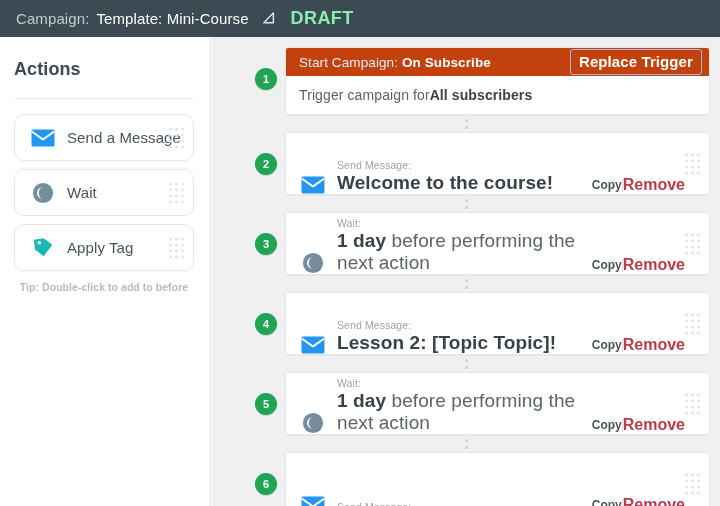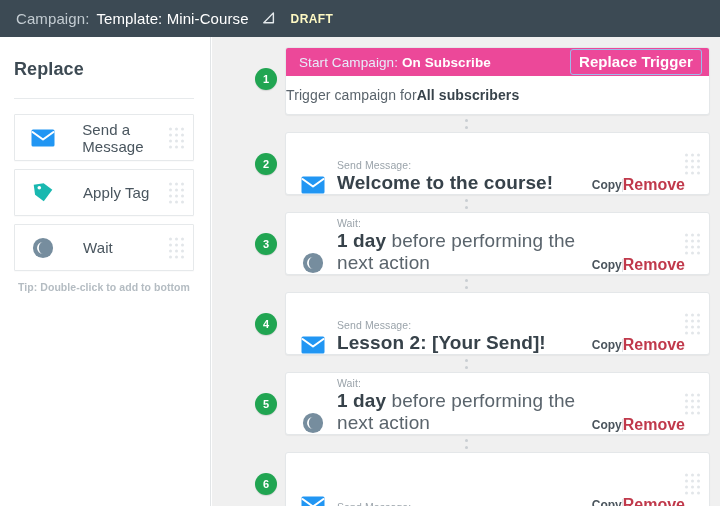--- a/index.html
+++ b/index.html
@@ -23,21 +23,21 @@
   .topbar-label {
     color: #c3ccd2; font-size: 15px; letter-spacing: .1px;
   }
   .topbar-title {
     color: #ffffff; font-size: 15px; font-weight: normal; letter-spacing: .1px;
   }
   .pencil-icon {
     width: 15px; height: 15px; display: block; margin: 0 4px 0 5px;
   }
   .topbar-status {
-    color: #fef9c3; font-size: 12px; font-weight: bold; letter-spacing: .4px;
+    color: #86efac; font-size: 18px; font-weight: bold; letter-spacing: .4px;
     margin-left: 4px;
   }
 
   
   .sidebar {
     position: absolute; top: 37px; left: 0;
     width: 211px; height: 469px;
     background: #ffffff;
     border-right: 1px solid #e2e5e7;
     padding: 22px 0 0 0;
@@ -48,26 +48,25 @@
   }
   .sidebar-rule {
     margin: 18px 16px 0 14px;
     height: 1px; background: #e7eaec;
   }
   .action-list { padding: 15px 16px 0 14px; }
   .action-card {
     position: relative;
     height: 47px;
     border: 1px solid #e6e9eb;
-    border-radius: 1px;
+    border-radius: 10px;
     background: #fff;
     display: flex; align-items: center;
     margin-bottom: 8px;
     box-shadow: 0 1px 1px rgba(0,0,0,0.02);
-    gap: 16px;
   }
   .action-icon {
     width: 30px; margin-left: 13px;
     display: flex; align-items: center; justify-content: center;
   }
   .action-label {
     font-size: 15px; color: #49555e; margin-left: 9px; letter-spacing: .1px;
   }
   .grip {
     position: absolute; right: 9px; top: 50%;
@@ -113,21 +112,21 @@
   .card {
     background: #ffffff;
     border: 1px solid #e4e7e9;
     border-radius: 3px;
     box-shadow: 0 1px 1px rgba(0,0,0,0.04);
     position: relative;
   }
 
   
   .trigger-head {
-    background: #ec4899;
+    background: #c2410c;
     height: 28px;
     display: flex; align-items: center; justify-content: space-between;
     padding: 0 7px 0 13px;
     border-radius: 2px 2px 0 0;
   }
   .trigger-head-text { font-size: 13.5px; color: #e7eefb; letter-spacing: .1px; }
   .trigger-head-text b { color: #ffffff; font-weight: bold; }
   .replace-btn {
     border: 1px solid #9dbaea;
     border-radius: 3px;
@@ -135,20 +134,21 @@
     font-size: 15px; font-weight: bold;
     padding: 3px 8px 4px;
     background: transparent;
     font-family: "Liberation Sans", sans-serif;
     cursor: pointer;
     letter-spacing: .1px;
   }
   .trigger-body {
     height: 38px;
     display: flex; align-items: center;
+    padding-left: 13px;
     font-size: 14px; color: #5a646c;
     letter-spacing: .1px;
   }
   .trigger-body b { color: #38434b; font-weight: bold; }
 
   
   .step-card {
     height: 63px;
     display: flex; align-items: flex-end;
     padding: 0 10px 0 14px;
@@ -192,21 +192,21 @@
     <span class="topbar-title">Template: Mini-Course</span>
     <span class="pencil-icon">
       <svg viewBox="0 0 16 16" width="15" height="15">
         <path d="M13.2 2.0 L3.0 12.6 L13.2 12.6 Z" fill="none" stroke="#e4e9ec" stroke-width="1.5" stroke-linejoin="round"></path>
       </svg>
     </span>
     <span class="topbar-status">DRAFT</span>
   </div>
 
   <div class="sidebar">
-    <div class="sidebar-title">Replace</div>
+    <div class="sidebar-title">Actions</div>
     <div class="sidebar-rule"></div>
 
     <div class="action-list">
 
       <div class="action-card">
         <span class="action-icon">
           <svg viewBox="0 0 24 18" width="24" height="18">
             <rect x="0.5" y="0.5" width="23" height="17" rx="1.5" fill="#2196f3"></rect>
             <path d="M1.5 3 L12 10.5 L22.5 3" fill="none" stroke="#ffffff" stroke-width="2.1" stroke-linecap="round" stroke-linejoin="round"></path>
           </svg>
@@ -223,20 +223,44 @@
             <i></i>
             <i></i>
             <i></i>
             <i></i>
             <i></i>
         </span>
       </div>
 
       <div class="action-card">
         <span class="action-icon">
+          <svg viewBox="0 0 24 24" width="22" height="22">
+            <circle cx="12" cy="12" r="11" fill="#768d9e"></circle>
+            <path d="M12 5.5 A6.5 6.5 0 1 0 12 18.5 A4.6 6.5 0 0 1 12 5.5 Z" fill="#ffffff"></path>
+          </svg>
+        </span>
+        <span class="action-label">Wait</span>
+        <span class="grip">
+          <i></i>
+            <i></i>
+            <i></i>
+            <i></i>
+            <i></i>
+            <i></i>
+            <i></i>
+            <i></i>
+            <i></i>
+            <i></i>
+            <i></i>
+            <i></i>
+        </span>
+      </div>
+
+      <div class="action-card">
+        <span class="action-icon">
           <svg viewBox="0 0 24 24" width="23" height="23">
             <path d="M13.5 2.5 L21.5 10.5 L11 21 L3 13 L3 2.5 Z" fill="#19b8b0" transform="rotate(-8 12 12)"></path>
             <circle cx="7.6" cy="7.0" r="1.9" fill="#ffffff"></circle>
           </svg>
         </span>
         <span class="action-label">Apply Tag</span>
         <span class="grip">
           <i></i>
             <i></i>
             <i></i>
@@ -245,47 +269,23 @@
             <i></i>
             <i></i>
             <i></i>
             <i></i>
             <i></i>
             <i></i>
             <i></i>
         </span>
       </div>
 
-      <div class="action-card">
-        <span class="action-icon">
-          <svg viewBox="0 0 24 24" width="22" height="22">
-            <circle cx="12" cy="12" r="11" fill="#768d9e"></circle>
-            <path d="M12 5.5 A6.5 6.5 0 1 0 12 18.5 A4.6 6.5 0 0 1 12 5.5 Z" fill="#ffffff"></path>
-          </svg>
-        </span>
-        <span class="action-label">Wait</span>
-        <span class="grip">
-          <i></i>
-            <i></i>
-            <i></i>
-            <i></i>
-            <i></i>
-            <i></i>
-            <i></i>
-            <i></i>
-            <i></i>
-            <i></i>
-            <i></i>
-            <i></i>
-        </span>
-      </div>
-
-    </div>
-
-    <div class="sidebar-tip">Tip: Double-click to add to bottom</div>
+    </div>
+
+    <div class="sidebar-tip">Tip: Double-click to add to before</div>
   </div>
 
   <div class="canvas">
 
     <div class="spacer-top"></div>
 
     <div class="step">
       <div class="step-badge" style="top:21px">1</div>
       <div class="card">
         <div class="trigger-head">
@@ -388,21 +388,21 @@
       <div class="step-badge" style="top:21px">4</div>
       <div class="card step-card">
         <span class="step-icon">
           <svg viewBox="0 0 24 18" width="24" height="18">
             <rect x="0.5" y="0.5" width="23" height="17" rx="1.5" fill="#2196f3"></rect>
             <path d="M1.5 3 L12 10.5 L22.5 3" fill="none" stroke="#ffffff" stroke-width="2.1" stroke-linecap="round" stroke-linejoin="round"></path>
           </svg>
         </span>
         <span class="step-texts">
           <div class="step-kicker">Send Message:</div>
-          <div class="step-main"><b>Lesson 2: [Your Send]!</b><span></span></div>
+          <div class="step-main"><b>Lesson 2: [Topic Topic]!</b><span></span></div>
         </span>
         <span class="step-actions">
           <span class="link-copy">Copy</span>
           <span class="link-sep"></span>
           <span class="link-remove">Remove</span>
         </span>
         <span class="grip">
           <i></i>
             <i></i>
             <i></i>

